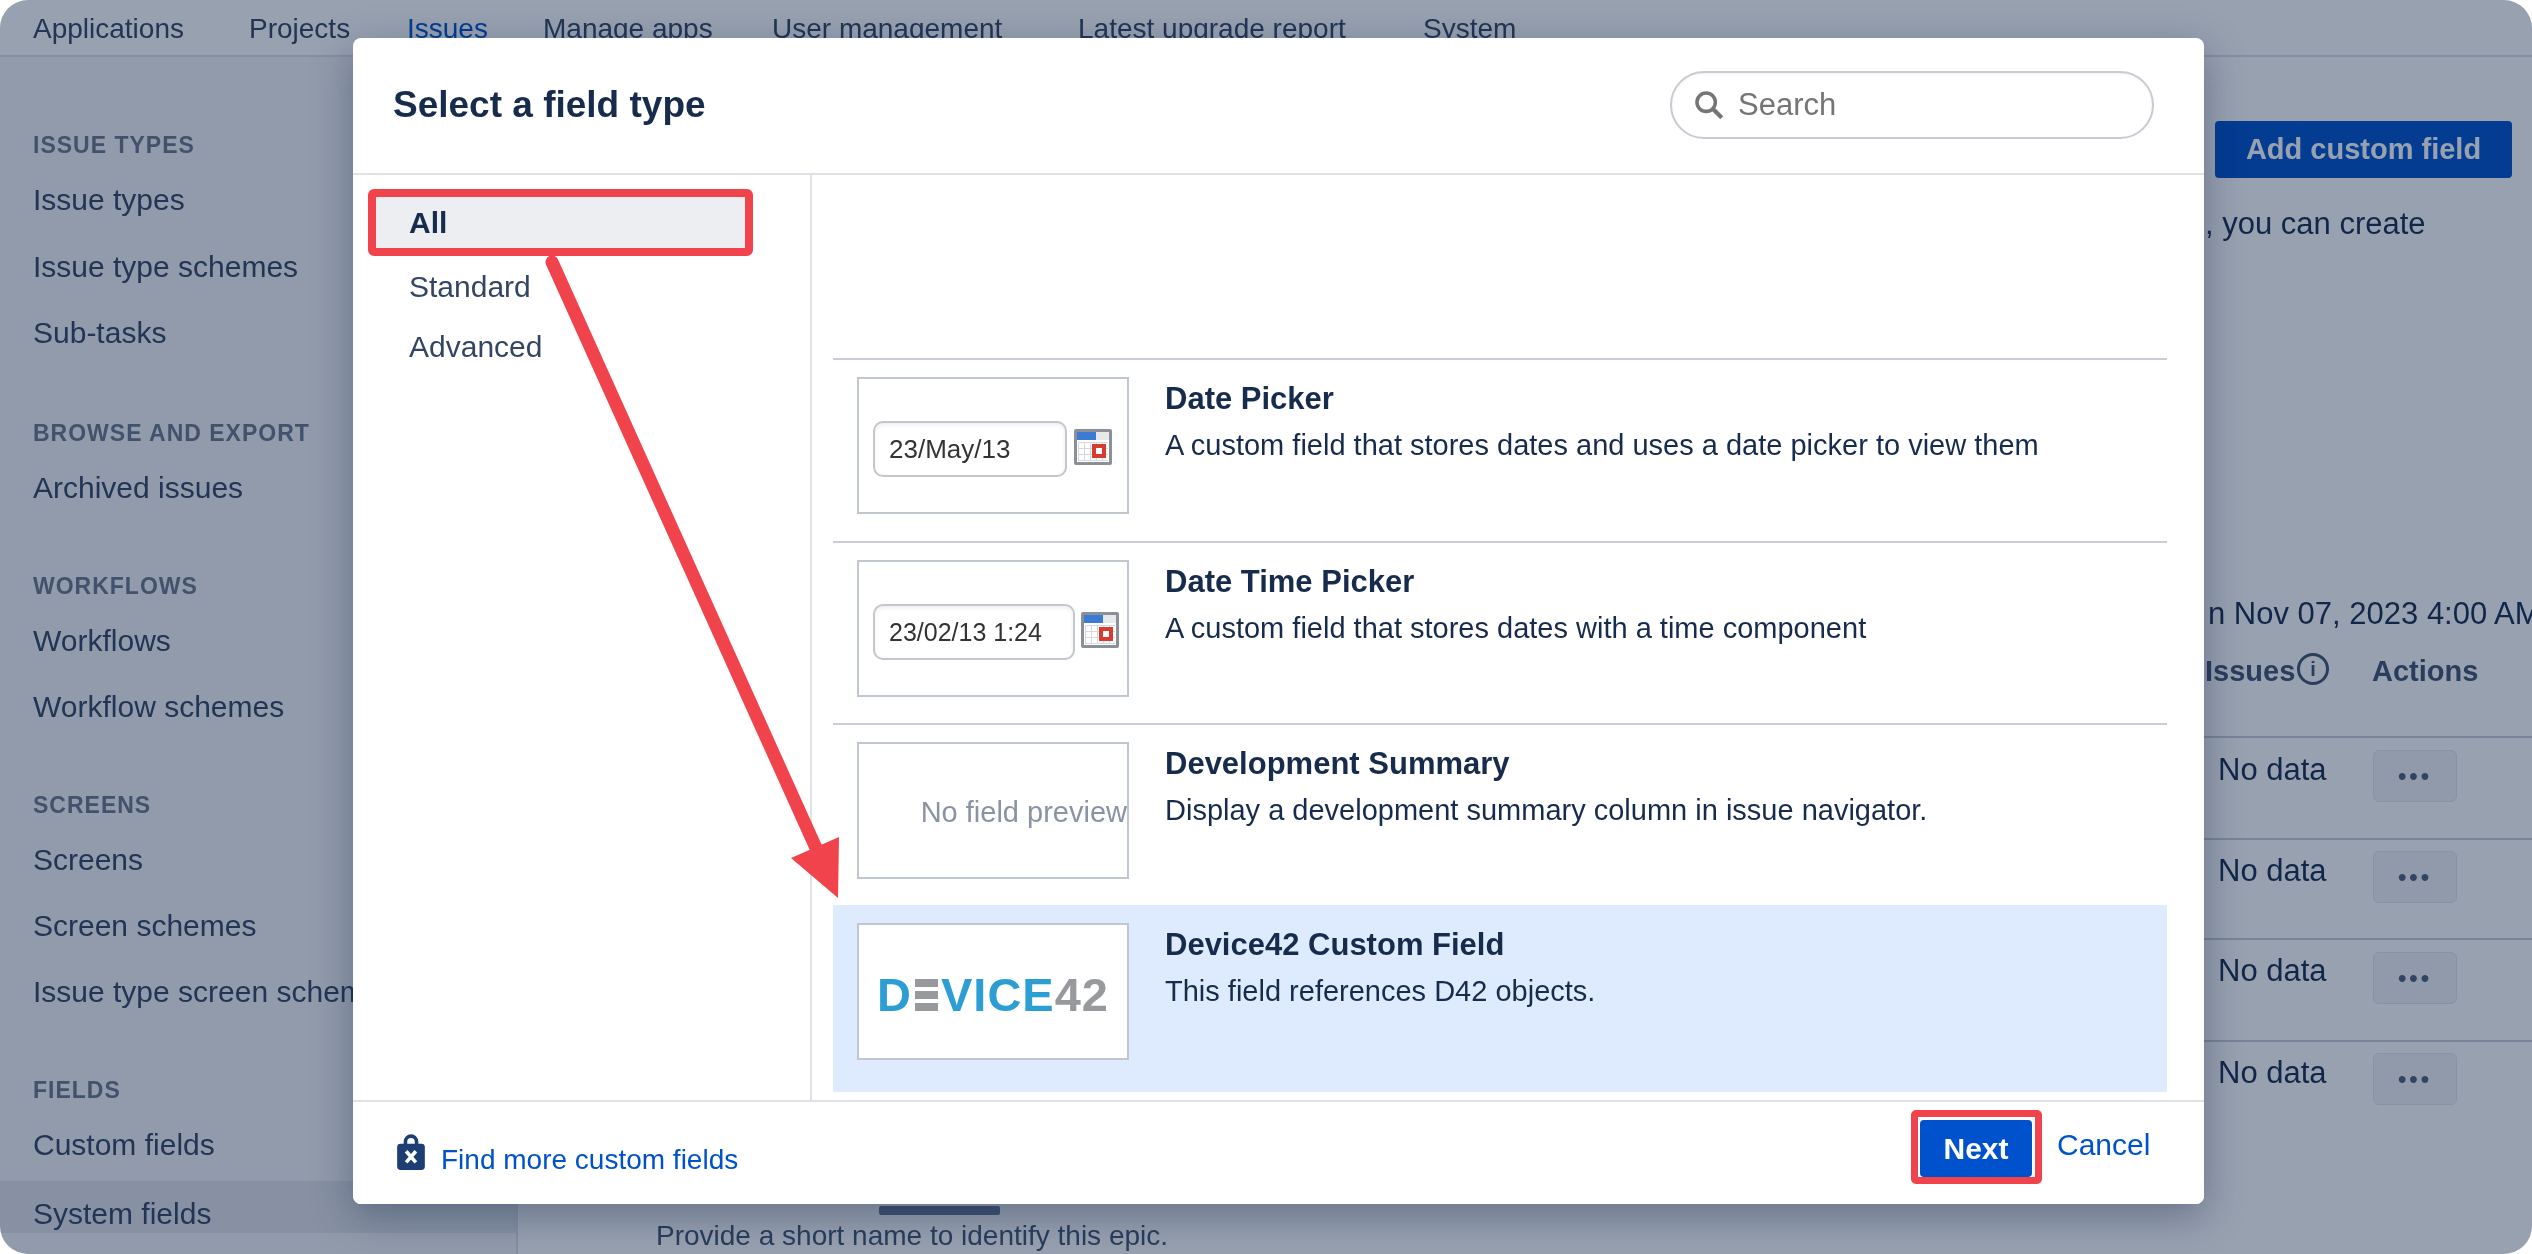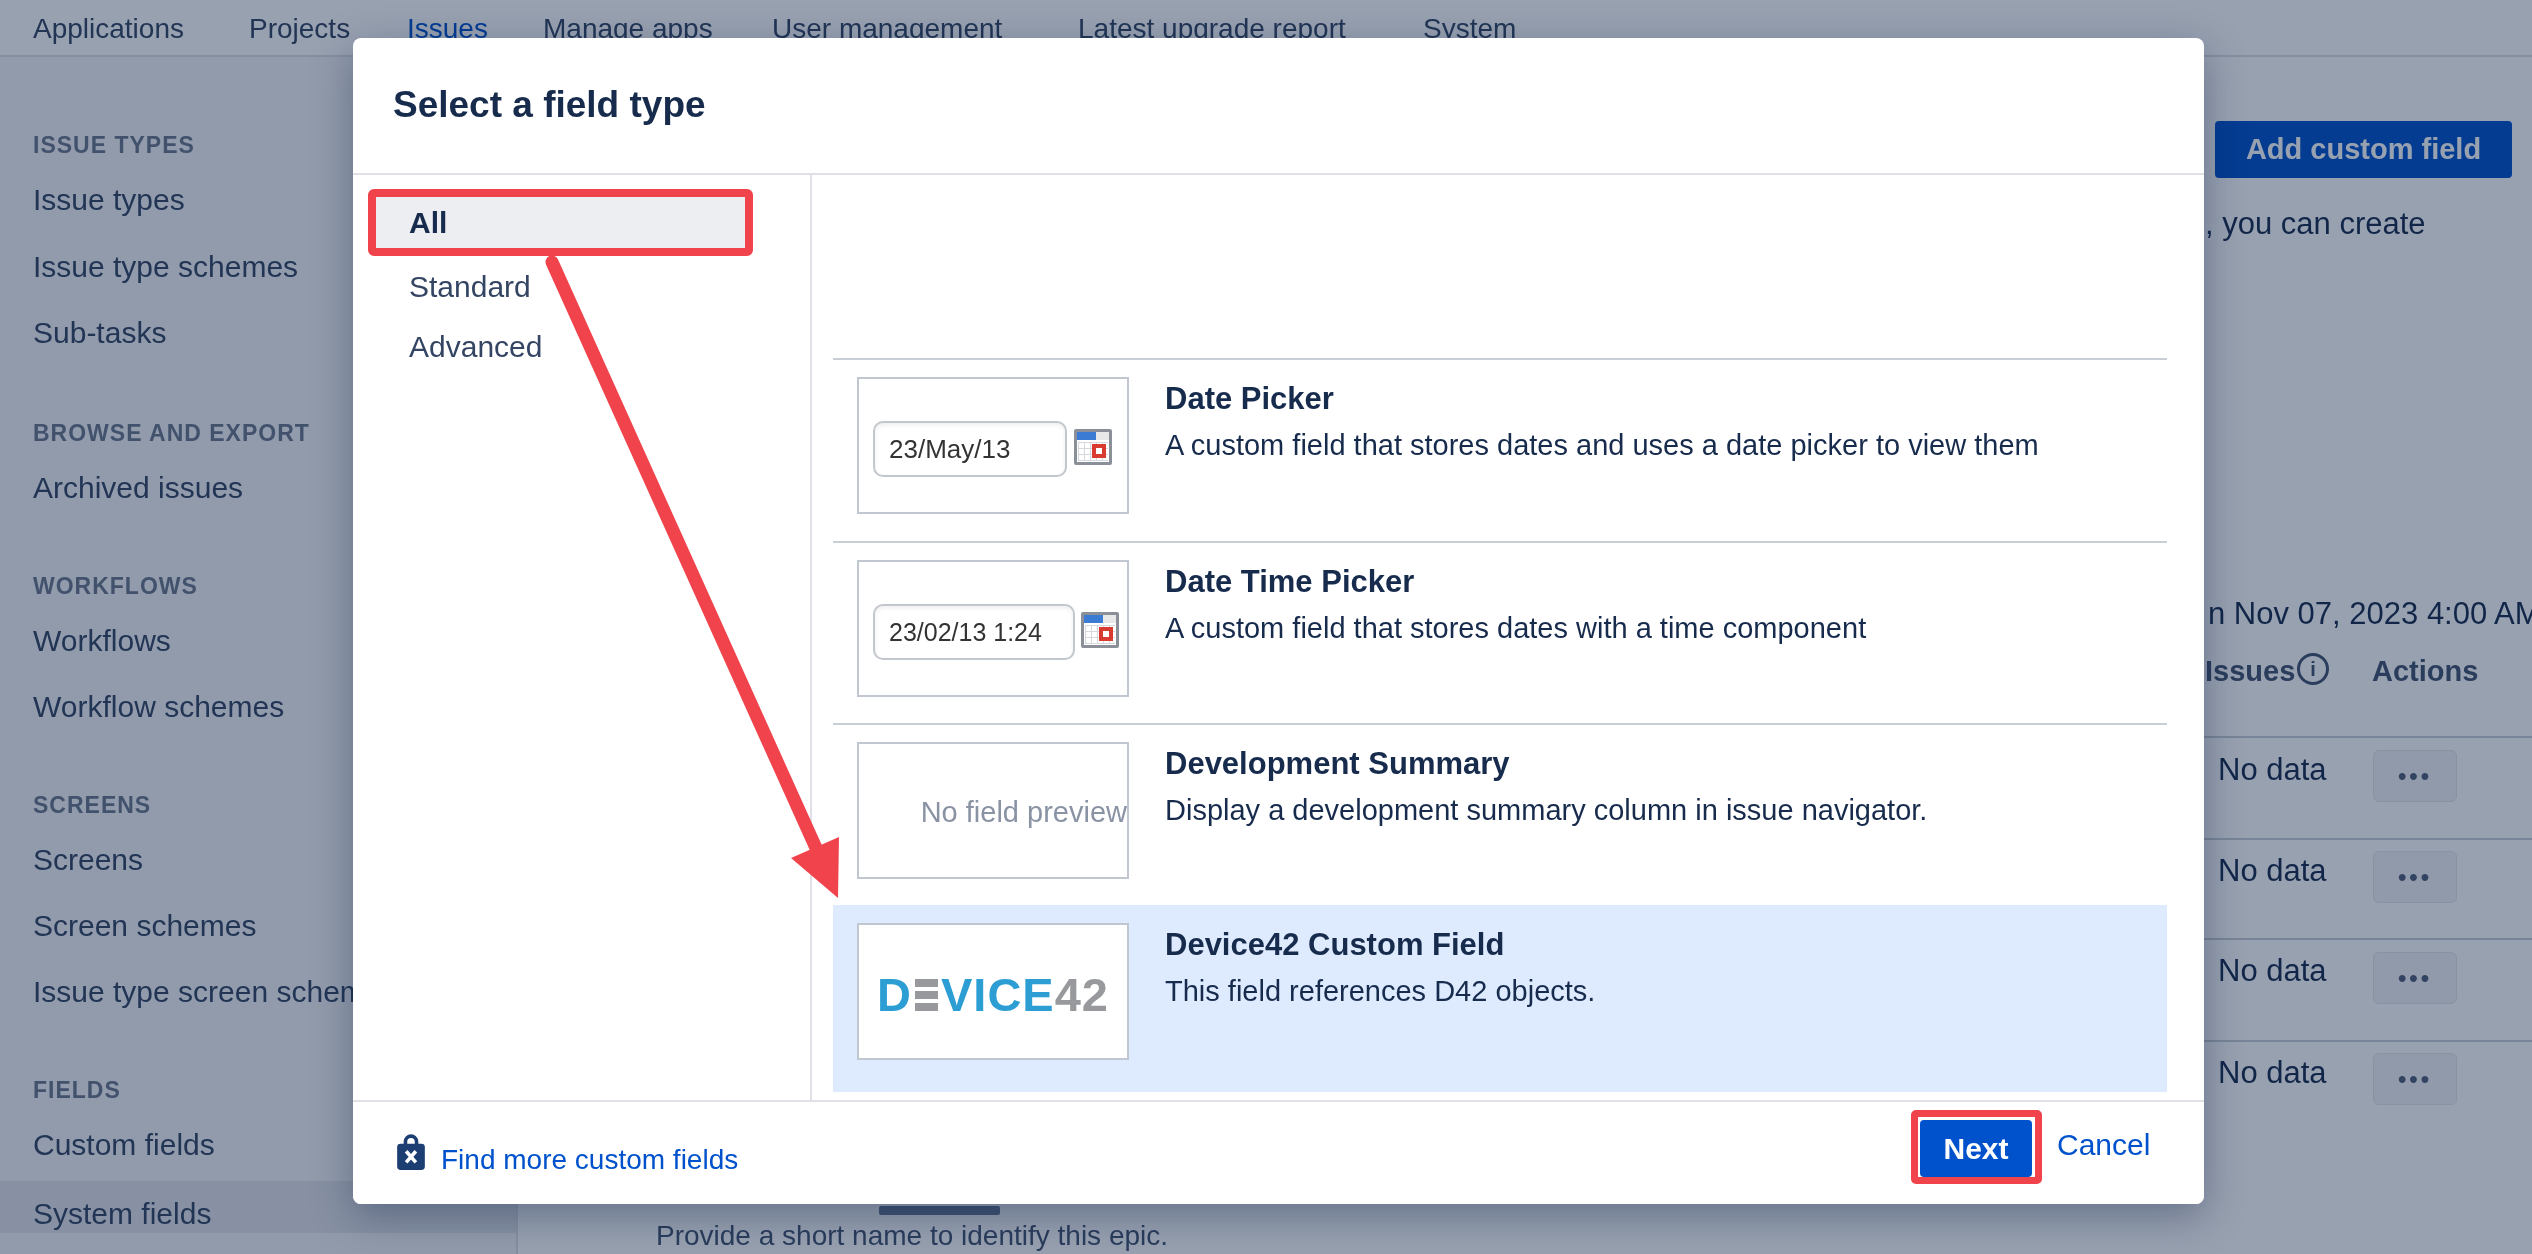--- a/index.html
+++ b/index.html
@@ -1,17 +1,17 @@
 <!DOCTYPE html>
 <html><head>
 <meta charset="utf-8">
 <style>
 * { margin:0; padding:0; box-sizing:border-box; }
 body { font-family:"Liberation Sans", sans-serif; background:#fff; }
-.stage { position:relative; width:2532px; height:1254px; overflow:hidden; background:#fff; }
+.stage { position:relative; width:2532px; height:1254px; overflow:hidden; background:#fff;border-radius:28px; }
 
 
 .bg { position:absolute; inset:0; }
 .topnav { position:absolute; left:0; top:0; width:2532px; height:57px; background:#fff; border-bottom:2px solid #DFE1E6; }
 .nav-item { position:absolute; top:13px; font-size:28px; color:#344563; white-space:nowrap; }
 .nav-item.active { color:#0052CC; }
 
 .sidebar { position:absolute; left:0; top:57px; width:518px; height:1197px; background:#F4F5F7; border-right:2px solid #DFE1E6; }
 .sb-head { position:absolute; left:33px; font-size:23px; font-weight:700; letter-spacing:1px; color:#6B778C; white-space:nowrap; }
 .sb-item { position:absolute; left:33px; font-size:30px; color:#344563; white-space:nowrap; }
@@ -144,20 +144,27 @@
 
     <span class="hint">Provide a short name to identify this epic.</span>
     <div class="sliver"></div>
   </div>
 
   <div class="overlay"></div>
 
   <div class="modal">
     <h1 class="m-title">Select a field type</h1>
 
+    <div class="m-search">
+      <svg viewBox="0 0 24 24">
+        <circle cx="10" cy="10" r="6.5" stroke="#757575" stroke-width="2.5" fill="none"></circle>
+        <line x1="15" y1="15" x2="21" y2="21" stroke="#757575" stroke-width="3"></line>
+      </svg>
+      <input type="text" placeholder="Search" style="">
+    </div>
 
     <div class="m-hdiv"></div>
     <div class="m-vdiv"></div>
 
     <div class="tab-all">All</div>
     <span class="tab" style="top:232px">Standard</span>
     <span class="tab" style="top:292px">Advanced</span>
 
     <div class="r-div" style="top:320px"></div>
 

